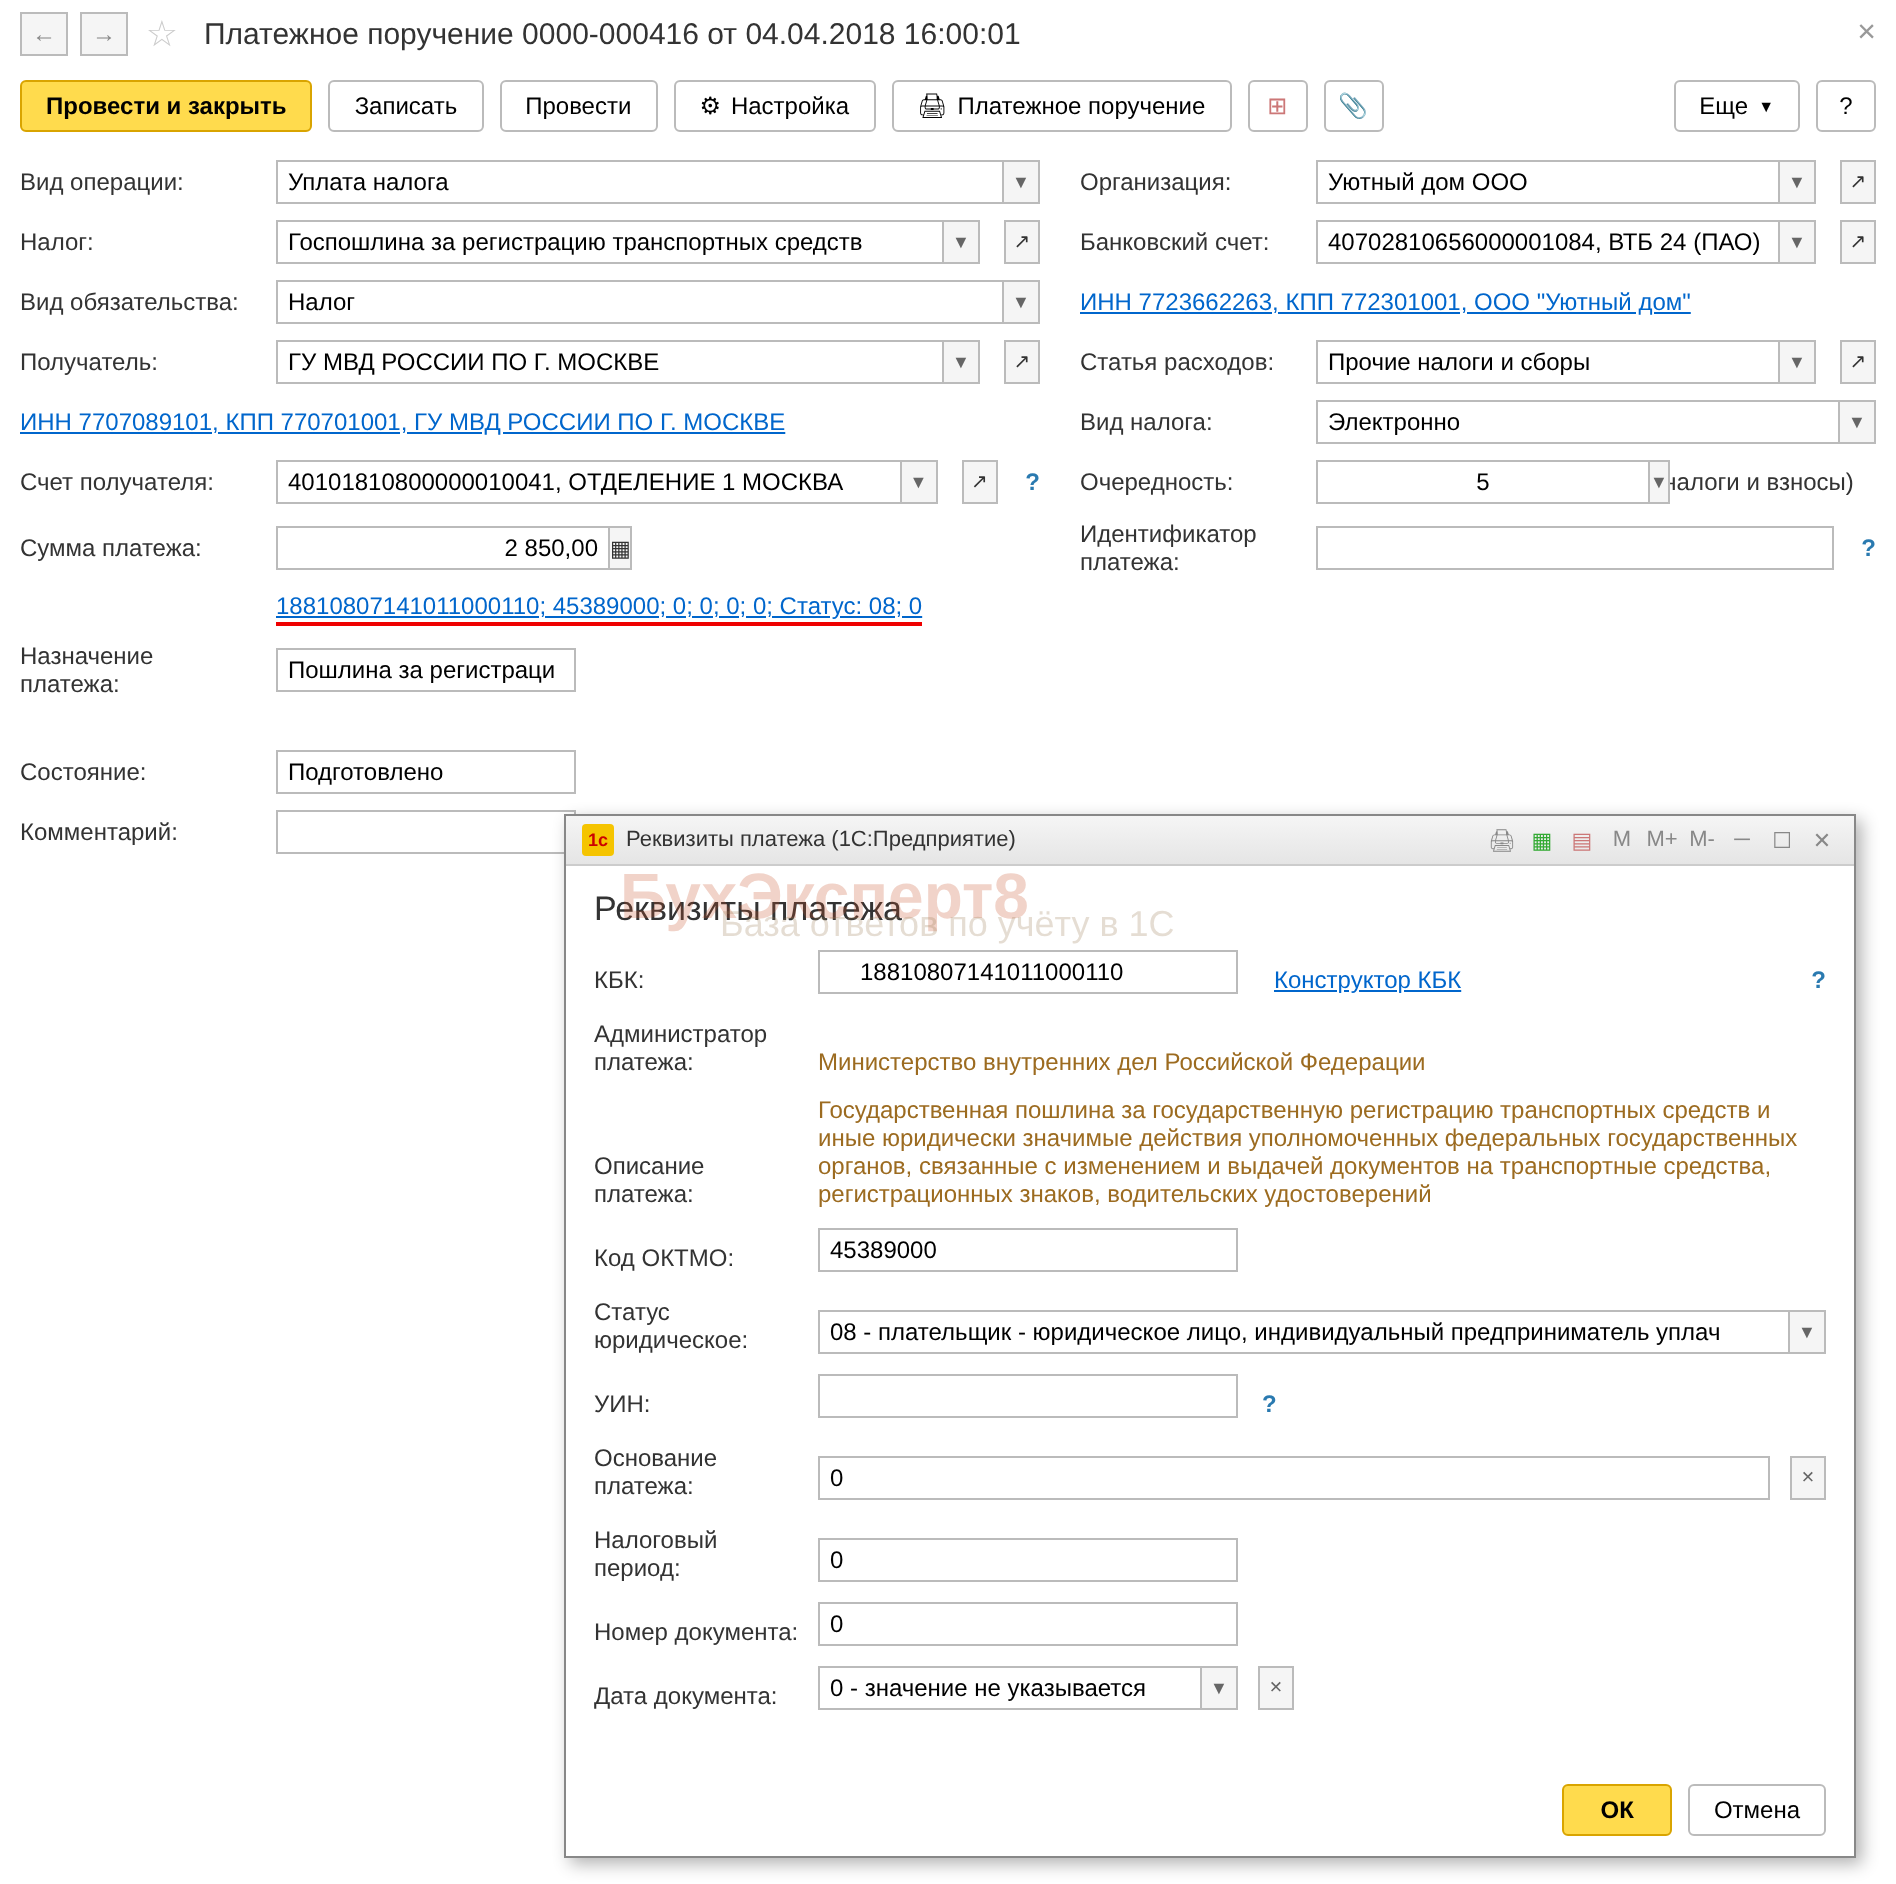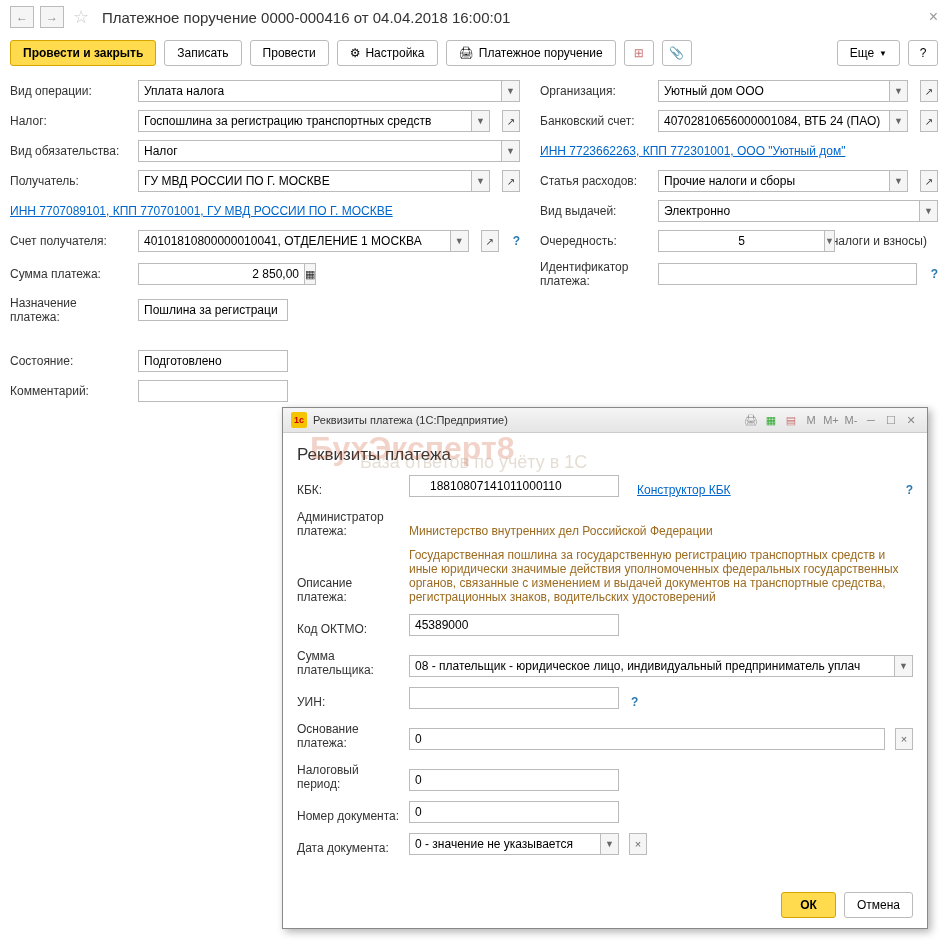--- a/index.html
+++ b/index.html
@@ -153,21 +153,21 @@
       </div>
       <span class="open-btn">↗</span>
     </div>
   </div>
 
   <div class="two-col-row">
     <div class="left-col row">
       <a class="link">ИНН 7707089101, КПП 770701001, ГУ МВД РОССИИ ПО Г. МОСКВЕ</a>
     </div>
     <div class="right-col row">
-      <span class="label-r">Вид выдачей:</span>
+      <span class="label-r">Вид налога:</span>
       <div class="input-wrap" style="flex:1">
         <input type="text" value="Электронно" style="">
         <span class="dd-btn">▼</span>
       </div>
     </div>
   </div>
 
   <div class="two-col-row">
     <div class="left-col row">
       <span class="label">Счет получателя:</span>
@@ -196,20 +196,24 @@
         <span class="cal-icon">▦</span>
       </div>
     </div>
     <div class="right-col row">
       <span class="label-r">Идентификатор платежа:</span>
       <input type="text" style="flex: 1 1 0%;" value="">
       <span class="help-q">?</span>
     </div>
   </div>
 
+  <div class="row">
+    <span class="label"></span>
+    <span class="red-underline"><a class="link">18810807141011000110; 45389000; 0; 0; 0; 0; Статус: 08; 0</a></span>
+  </div>
 
   <div class="row">
     <span class="label">Назначение платежа:</span>
     <input type="text" style="width: 150px;" value="Пошлина за регистраци">
   </div>
 
   <div class="row" style="margin-top:18px">
     <span class="label">Состояние:</span>
     <input type="text" style="width: 150px;" value="Подготовлено">
   </div>
@@ -258,21 +262,21 @@
       <span class="modal-label">Описание платежа:</span>
       <span class="brown-text" style="flex:1">Государственная пошлина за государственную регистрацию транспортных средств и иные юридически значимые действия уполномоченных федеральных государственных органов, связанные с изменением и выдачей документов на транспортные средства, регистрационных знаков, водительских удостоверений</span>
     </div>
 
     <div class="modal-row">
       <span class="modal-label">Код ОКТМО:</span>
       <input type="text" style="width: 210px;" value="45389000">
     </div>
 
     <div class="modal-row">
-      <span class="modal-label">Сумма плательщика:</span>
+      <span class="modal-label">Статус юридическое:</span>
       <div class="input-wrap" style="flex:1">
         <input type="text" value="08 - плательщик - юридическое лицо, индивидуальный предприниматель уплач" style="">
         <span class="dd-btn">▼</span>
       </div>
     </div>
 
     <div class="modal-row">
       <span class="modal-label">УИН:</span>
       <input type="text" style="width: 210px;" value="">
       <span class="help-q">?</span>

